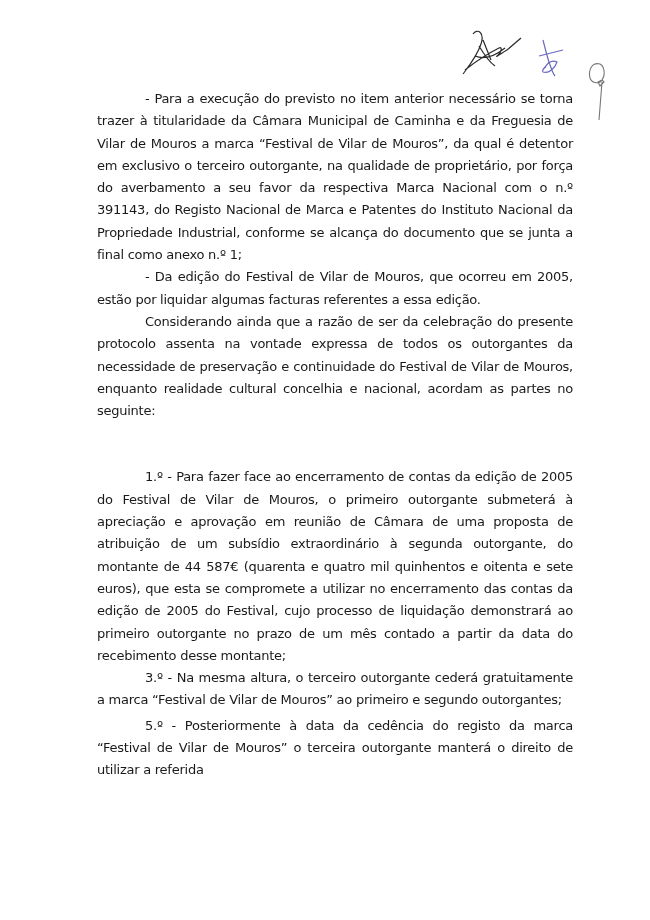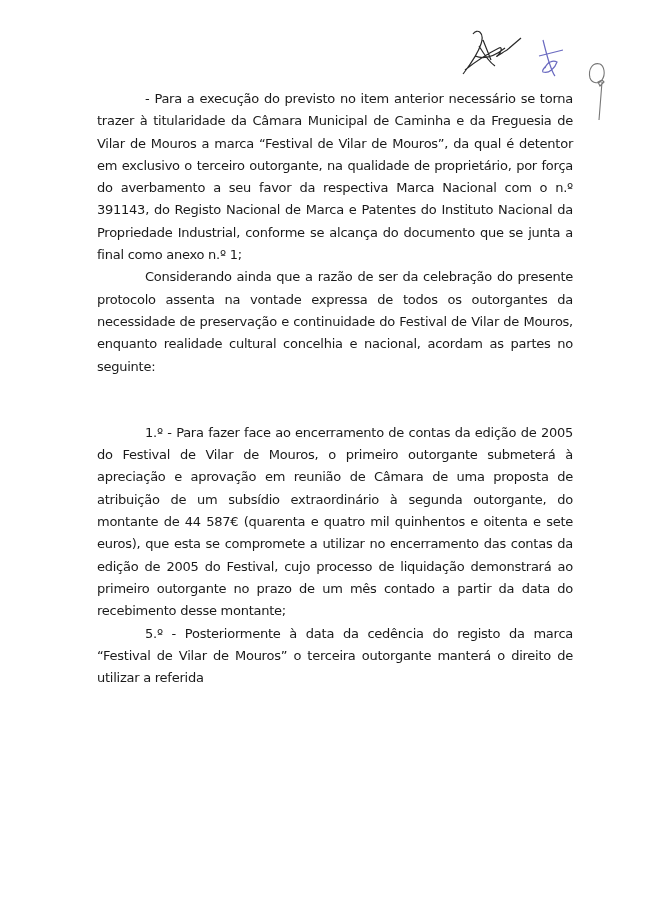--- a/index.html
+++ b/index.html
@@ -28,19 +28,21 @@
   <svg class="sig sig-2" viewBox="0 0 30 40">
     <path d="M8 2 C10 10, 12 18, 14 24 C10 30, 6 32, 8 34 C14 36, 20 30, 22 24 C18 22, 12 24, 10 30 M4 18 C12 16, 20 14, 28 12 M14 24 C16 30, 18 36, 20 38" fill="none" stroke="#6a6ac0" stroke-width="1.2"></path>
   </svg>
 
   <svg class="page-num" viewBox="0 0 35 70">
     <path d="M18 10 C10 8, 6 16, 8 24 C10 30, 18 30, 20 26 C24 20, 22 12, 18 10 M20 26 L22 28 L18 32 L16 28 Z M20 28 C19 40, 18 54, 17 66" fill="none" stroke="#777" stroke-width="1.1"></path>
   </svg>
 
   <div class="text">
     <p class="p">- Para a execução do previsto no item anterior necessário se torna trazer à titularidade da Câmara Municipal de Caminha e da Freguesia de Vilar de Mouros a marca “Festival de Vilar de Mouros”, da qual é detentor em exclusivo o terceiro outorgante, na qualidade de proprietário, por força do averbamento a seu favor da respectiva Marca Nacional com o n.º 391143, do Registo Nacional de Marca e Patentes do Instituto Nacional da Propriedade Industrial, conforme se alcança do documento que se junta a final como anexo n.º 1;</p>
+    <p class="p">- Da edição do Festival de Vilar de Mouros, que ocorreu em 2005, estão por liquidar algumas facturas referentes a essa edição.</p>
     <p class="p">Considerando ainda que a razão de ser da celebração do presente protocolo assenta na vontade expressa de todos os outorgantes da necessidade de preservação e continuidade do Festival de Vilar de Mouros, enquanto realidade cultural concelhia e nacional, acordam as partes no seguinte:</p>
     <div class="gap"></div>
     <p class="p">1.º - Para fazer face ao encerramento de contas da edição de 2005 do Festival de Vilar de Mouros, o primeiro outorgante submeterá à apreciação e aprovação em reunião de Câmara de uma proposta de atribuição de um subsídio extraordinário à segunda outorgante, do montante de 44 587€ (quarenta e quatro mil quinhentos e oitenta e sete euros), que esta se compromete a utilizar no encerramento das contas da edição de 2005 do Festival, cujo processo de liquidação demonstrará ao primeiro outorgante no prazo de um mês contado a partir da data do recebimento desse montante;</p>
+    <p class="p mb4">3.º - Na mesma altura, o terceiro outorgante cederá gratuitamente a marca “Festival de Vilar de Mouros” ao primeiro e segundo outorgantes;</p>
     <p class="p">5.º - Posteriormente à data da cedência do registo da marca “Festival de Vilar de Mouros” o terceira outorgante manterá o direito de utilizar a referida</p>
   </div>
 
 </div>
 
 </body></html>

